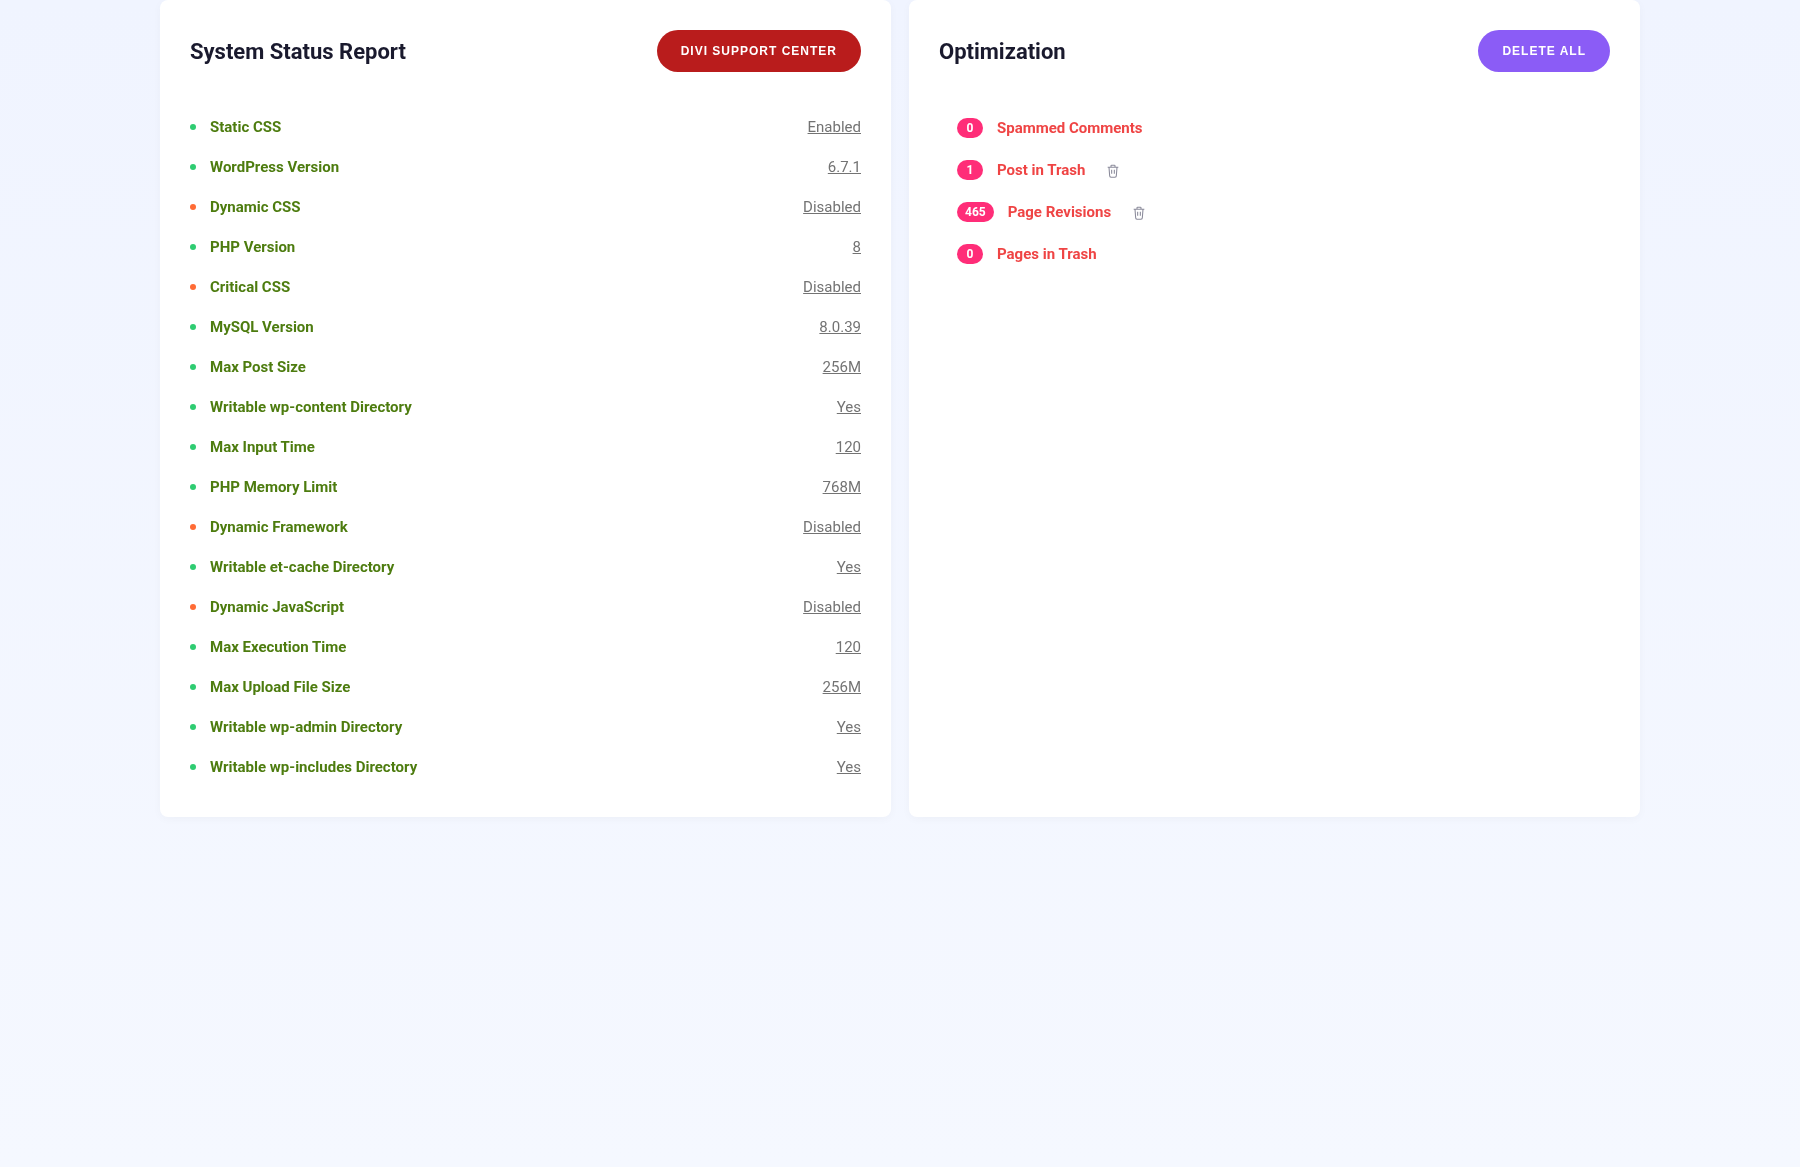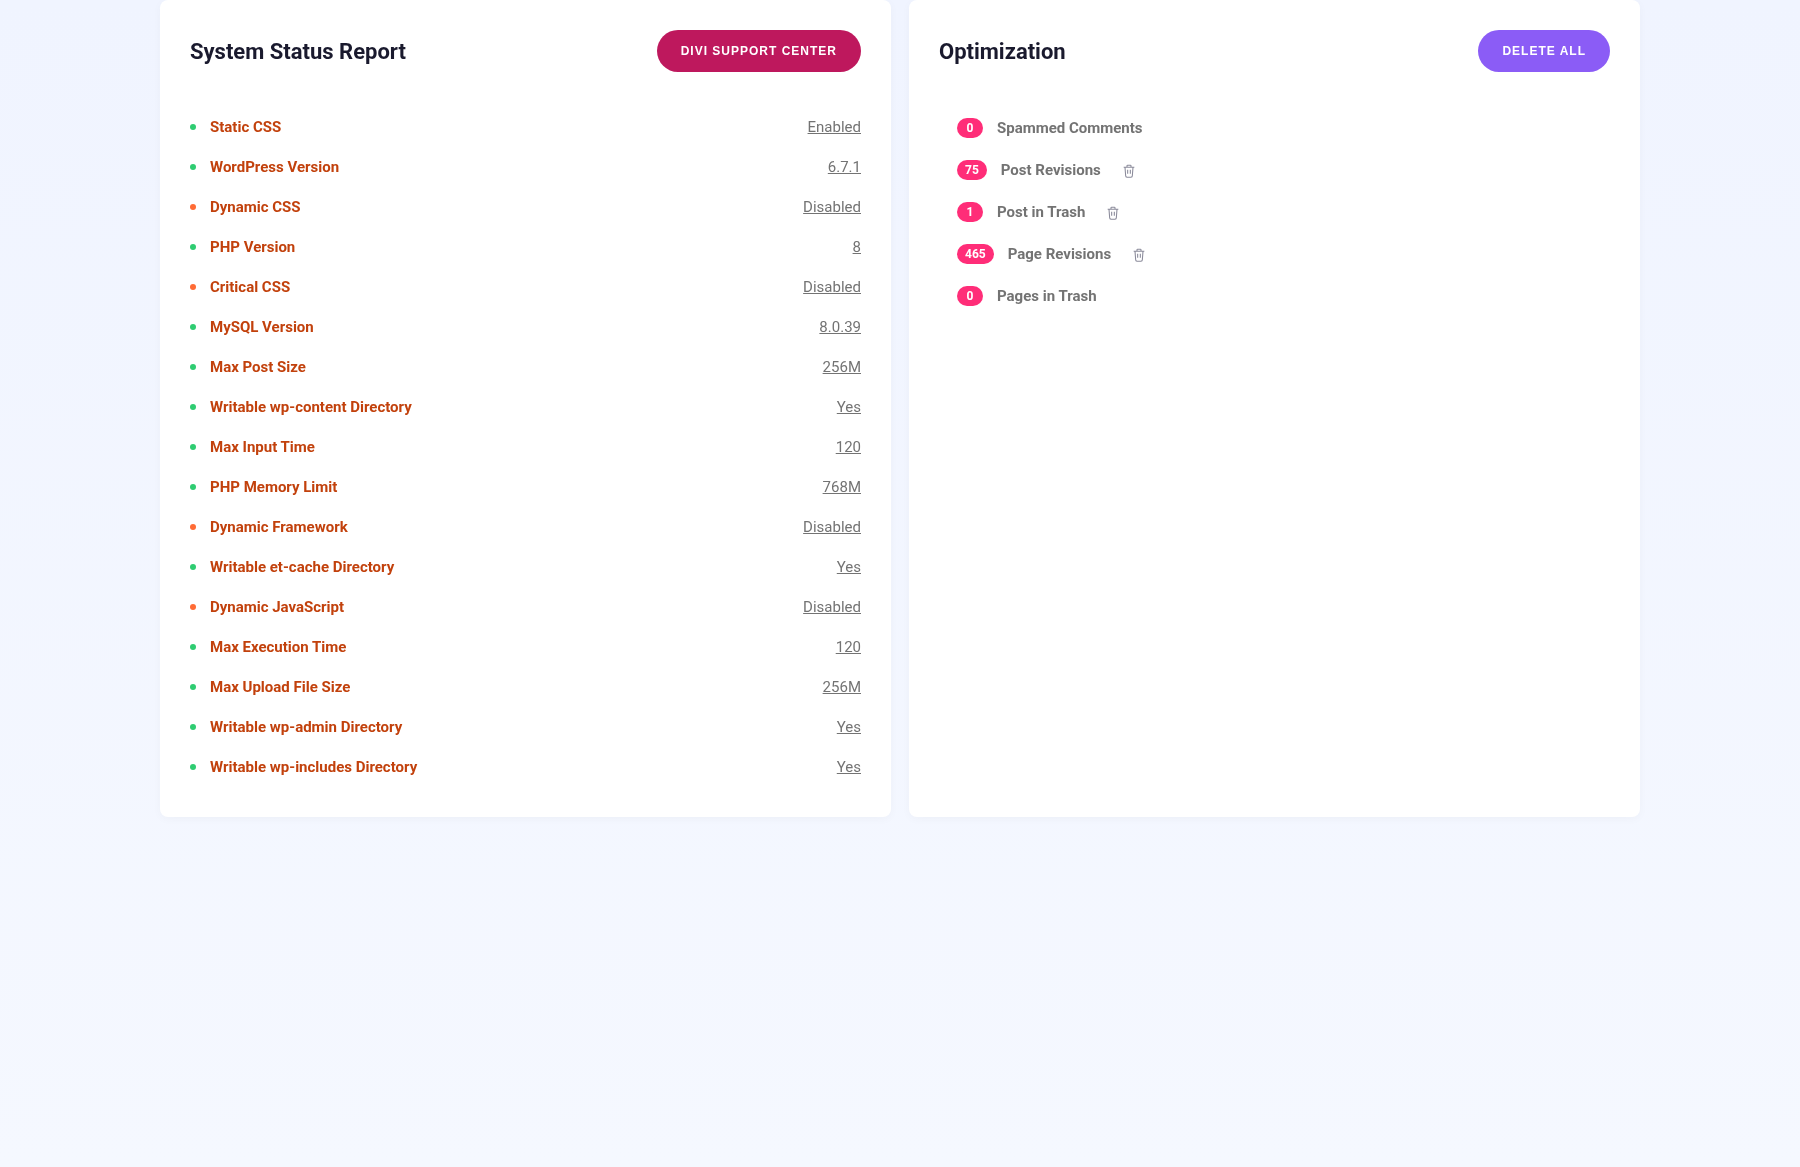--- a/index.html
+++ b/index.html
@@ -39,21 +39,21 @@
       border: none;
       border-radius: 50px;
       padding: 14px 24px;
       font-size: 12px;
       font-weight: 700;
       letter-spacing: 1px;
       cursor: pointer;
       text-transform: uppercase;
     }
     .btn-green {
-      background: #be185d;
+      background: #b91c1c;
       color: #ffffff;
     }
     .btn-pink {
       background: #8b5cf6;
       color: #ffffff;
     }
     .status-list {
       list-style: none;
     }
     .status-item {
@@ -75,21 +75,21 @@
     }
     .dot-green {
       background: #2ecc71;
     }
     .dot-orange {
       background: #ff6b35;
     }
     .status-label {
       font-size: 15px;
       font-weight: 700;
-      color: #c2410c;
+      color: #4d7c0f;
     }
     .status-value {
       font-size: 15px;
       color: #737373;
       font-weight: 400;
       text-decoration: underline;
     }
     .opt-list {
       list-style: none;
       padding-left: 18px;
@@ -106,21 +106,21 @@
       font-size: 12px;
       font-weight: 700;
       padding: 3px 8px;
       border-radius: 10px;
       min-width: 26px;
       text-align: center;
     }
     .opt-label {
       font-size: 15px;
       font-weight: 700;
-      color: #737373;
+      color: #ef4444;
     }
     .trash-icon {
       cursor: pointer;
       display: inline-flex;
       align-items: center;
       margin-left: 6px;
     }
     .trash-icon svg {
       width: 16px;
       height: 17px;
@@ -265,29 +265,20 @@
     <div class="card-header">
       <h2 class="card-title">Optimization</h2>
       <button class="btn btn-pink">DELETE ALL</button>
     </div>
     <ul class="opt-list" id="opt-list">
         <li class="opt-item">
           <span class="badge">0</span>
           <span class="opt-label">Spammed Comments</span>
         </li>
         <li class="opt-item">
-          <span class="badge">75</span>
-          <span class="opt-label">Post Revisions</span>
-          <span class="trash-icon">
-            <svg viewBox="0 0 24 24">
-              <path d="M4 7h16M9 7V5a1 1 0 0 1 1-1h4a1 1 0 0 1 1 1v2M6 7l1 13a2 2 0 0 0 2 2h6a2 2 0 0 0 2-2l1-13M10 11v6M14 11v6"></path>
-            </svg>
-          </span>
-        </li>
-        <li class="opt-item">
           <span class="badge">1</span>
           <span class="opt-label">Post in Trash</span>
           <span class="trash-icon">
             <svg viewBox="0 0 24 24">
               <path d="M4 7h16M9 7V5a1 1 0 0 1 1-1h4a1 1 0 0 1 1 1v2M6 7l1 13a2 2 0 0 0 2 2h6a2 2 0 0 0 2-2l1-13M10 11v6M14 11v6"></path>
             </svg>
           </span>
         </li>
         <li class="opt-item">
           <span class="badge">465</span>

